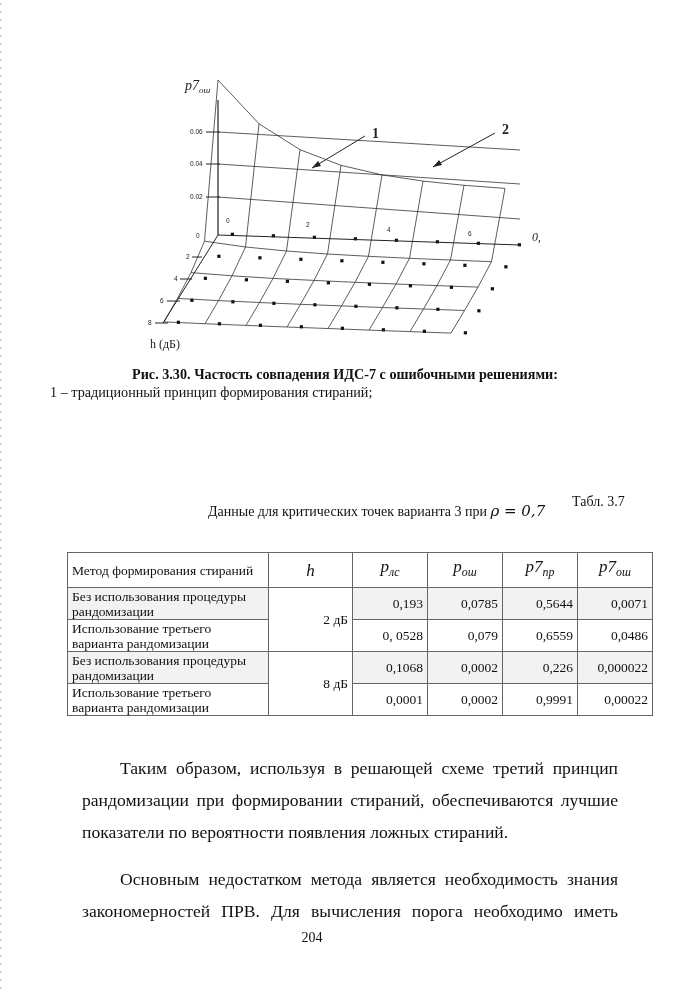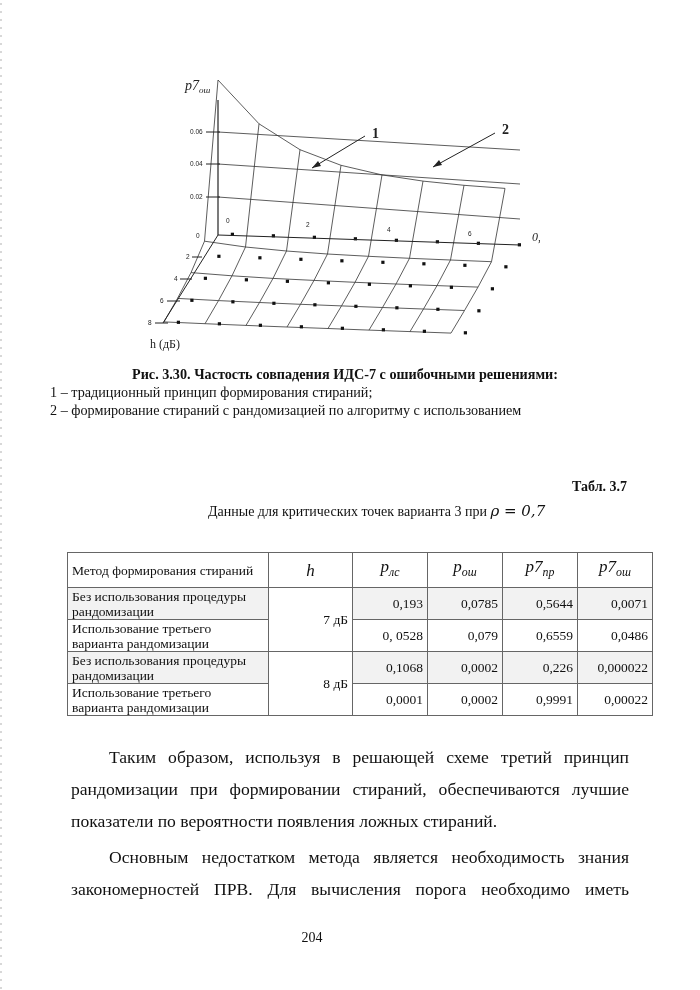--- a/index.html
+++ b/index.html
@@ -5,36 +5,36 @@
   html, body { margin: 0; padding: 0; background: #fff; }
   body { width: 700px; height: 990px; position: relative; overflow: hidden;
          font-family: "Liberation Serif", "DejaVu Serif", serif; color: #111; }
   .left-dots { position: absolute; left: 0; top: 0; width: 2px; height: 990px;
                background-image: radial-gradient(circle, #aaa 0.6px, transparent 0.8px);
                background-size: 2px 8px; }
   #figure { position: absolute; left: 140px; top: 60px; width: 400px; height: 300px; }
   #figure svg { width: 400px; height: 300px; }
   .caption { position: absolute; left: 50px; top: 365px; width: 600px; font-size: 14.2px; line-height: 18px; }
   .caption .line1 { padding-left: 82px; font-weight: bold; }
-  .tabl-num { position: absolute; left: 572px; top: 479px; font-size: 14px; font-weight: bold; }
+  .tabl-num { position: absolute; left: 572px; top: 494px; font-size: 14px; }
   .tabl-title { position: absolute; left: 208px; top: 502px; font-size: 14px; }
   .tabl-title i { font-family: "DejaVu Serif", serif; font-size: 15px; }
   table.data { position: absolute; left: 67px; top: 552px; border-collapse: collapse;
                font-size: 13.5px; }
   table.data td, table.data th { border: 1px solid #666; padding: 0 4px; font-weight: normal;
                                  line-height: 15px; }
   table.data th { height: 34px; font-style: italic; font-size: 17px; }
   table.data th.method { font-style: normal; font-size: 13.5px; text-align: left; }
   table.data td { height: 31px; margin-top: 28px; }
   table.data td.num { text-align: right; }
   .shade { background-color: #f2f2f2;
            background-image: radial-gradient(#cfcfcf 0.5px, transparent 0.6px);
            background-size: 2px 2px; }
   .body-text { position: absolute; left: 67px; top: 737px; width: 566px; font-size: 17.6px; line-height: 32px; }
-  .body-text p { margin: 4px; text-align: justify; text-align-last: justify; text-indent: 38px; }
+  .body-text p { margin: 15px; text-align: justify; text-align-last: justify; text-indent: 38px; }
   .body-text p.last-short { text-align-last: left; }
   .page-num { position: absolute; left: 0; width: 624px; top: 930px; text-align: center; font-size: 14px; }
   sub { font-size: 0.7em; }
 </style>
 </head>
 <body>
 
 <div class="left-dots"></div>
 
 <div id="figure">
@@ -135,39 +135,38 @@
     <text x="232" y="78" font-family="Liberation Serif, serif" font-weight="bold" font-size="14" fill="#222">1</text>
     <line x1="355" y1="73" x2="293" y2="107" stroke="#222" stroke-width="1"></line>
     <polygon points="293,107 299,100 302,105" fill="#222"></polygon>
     <text x="362" y="74" font-family="Liberation Serif, serif" font-weight="bold" font-size="14" fill="#222">2</text>
   </svg>
 </div>
 
 <div class="caption">
   <div class="line1">Рис. 3.30. Частость совпадения ИДС-7 с ошибочными  решениями:</div>
   <div>1 – традиционный принцип формирования стираний;</div>
-  <div>2 – формирование стираний с рандомизацией по алгоритму с использованием</div>
 </div>
 
 <div class="tabl-num">Табл. 3.7</div>
 <div class="tabl-title"><span>Данные для критических точек варианта 3 при </span><i>ρ = 0,7</i></div>
 
 <table class="data">
   <tbody>
       <tr>
     <th class="method" style="width:192px">Метод формирования стираний</th>
     <th style="width:75px">h</th>
     <th style="width:66px"><span>p</span><sub>лс</sub></th>
     <th style="width:66px"><span>p</span><sub>ош</sub></th>
     <th style="width:66px"><span>p7</span><sub>пр</sub></th>
     <th style="width:66px"><span>p7</span><sub>ош</sub></th>
   </tr>
   <tr>
     <td class="shade">Без использования процедуры рандомизации</td>
-    <td class="num" rowspan="2">7 дБ</td>
+    <td class="num" rowspan="2">2 дБ</td>
     <td class="num shade">0,193</td>
     <td class="num shade">0,0785</td>
     <td class="num shade">0,5644</td>
     <td class="num shade">0,0071</td>
   </tr>
   <tr>
     <td>Использование третьего варианта рандомизации</td>
     <td class="num">0, 0528</td>
     <td class="num">0,079</td>
     <td class="num">0,6559</td>

